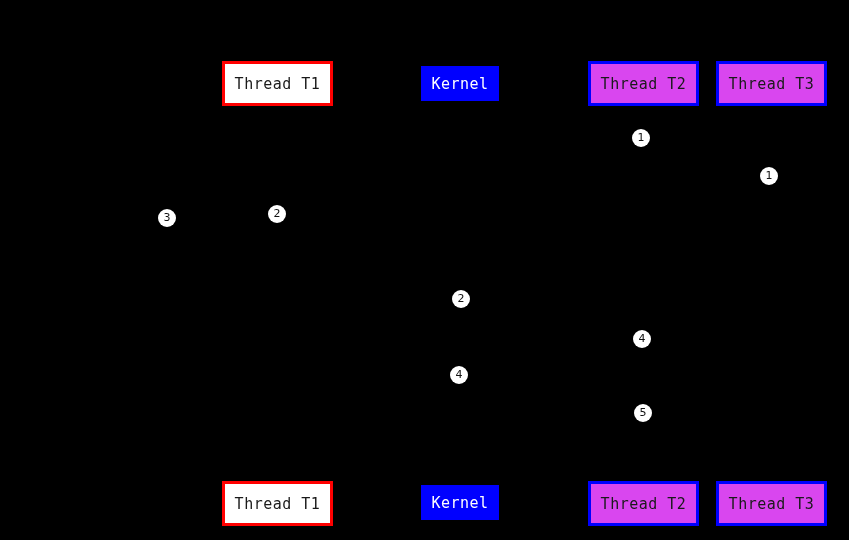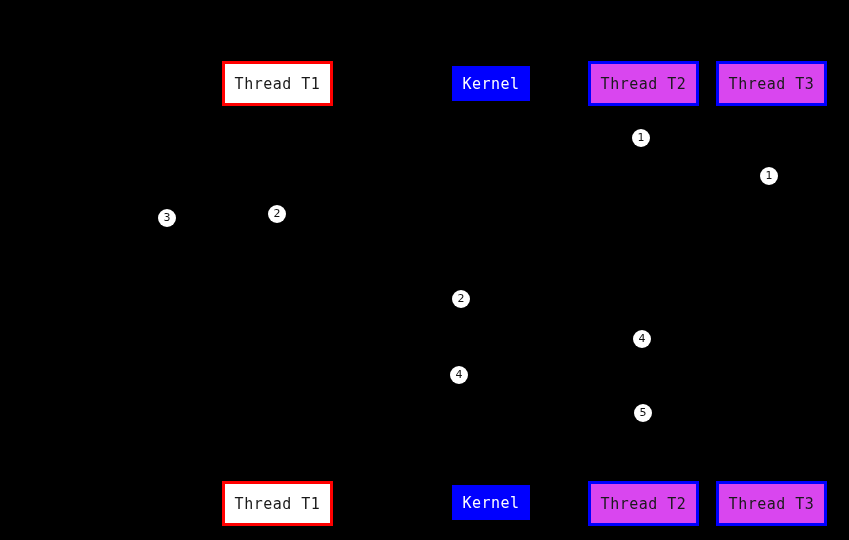--- a/index.html
+++ b/index.html
@@ -36,21 +36,20 @@
     background: #d946ef;
     border: 3px solid #0000ff;
     color: #1a1a1a;
     font-size: 15px;
   }
   .participant.solid-blue-box {
     background: #0000ff;
     border: 0;
     color: #ffffff;
     font-size: 15px;
-    margin-left: 31px;
   }
 
   
   .lifeline {
     position: absolute;
     width: 1px;
     background: #000000;
   }
 
   

